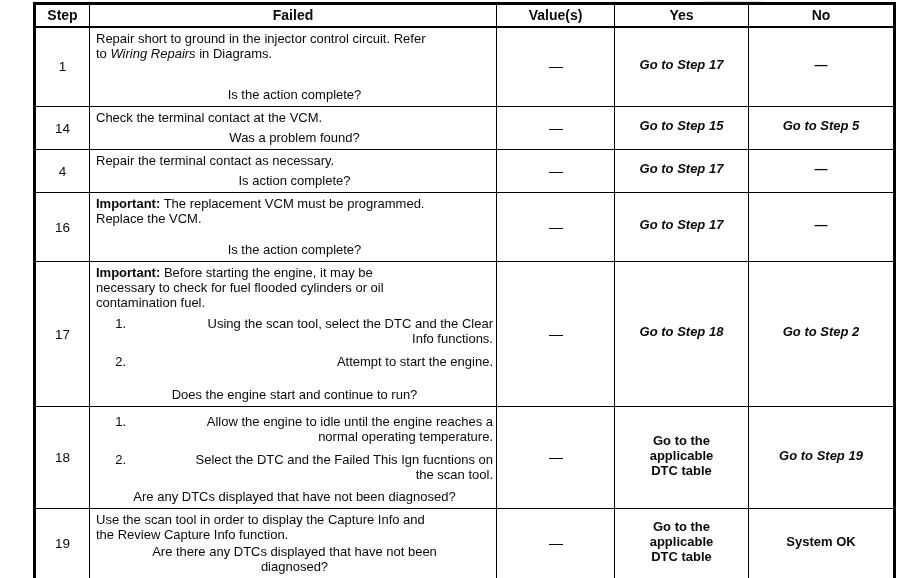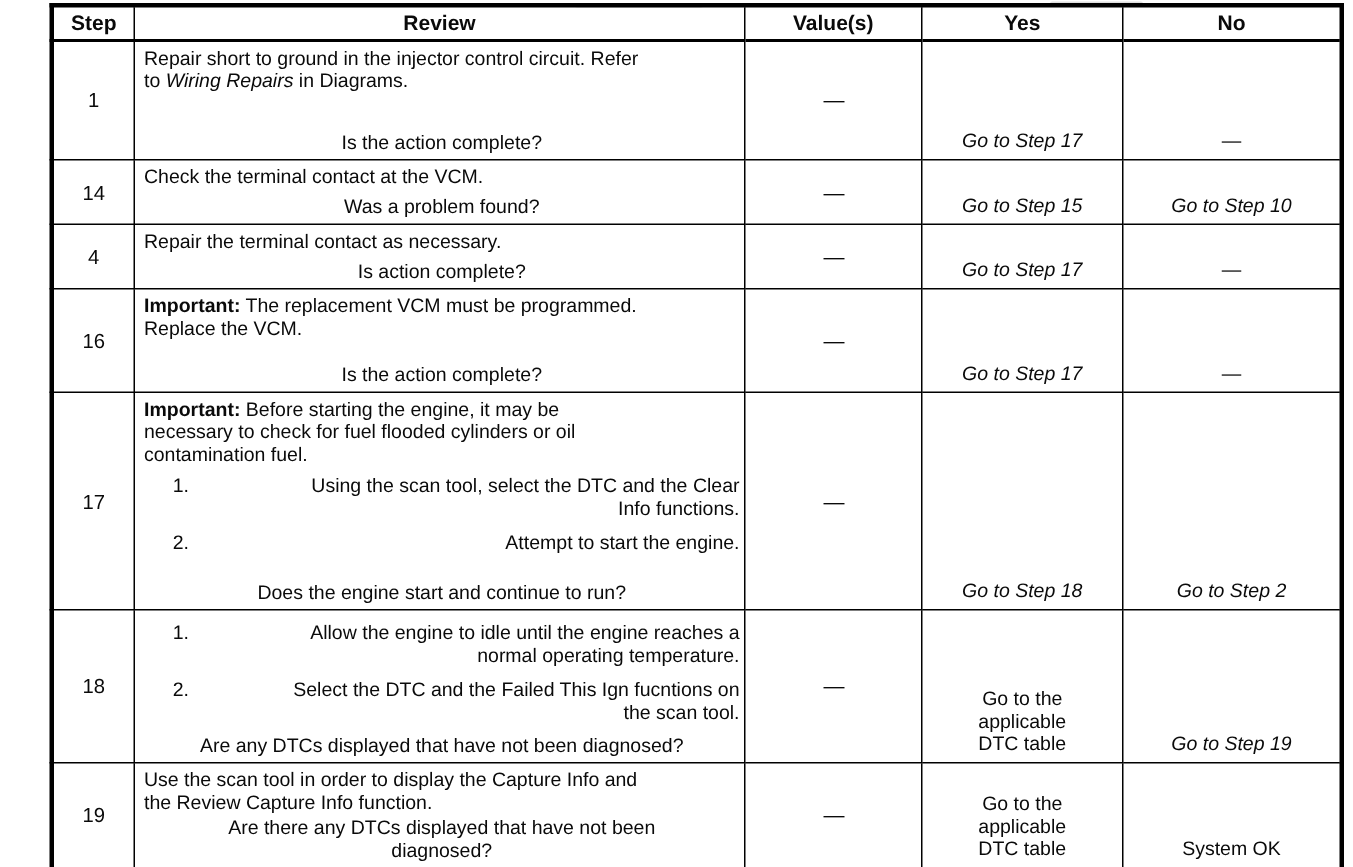--- a/index.html
+++ b/index.html
@@ -30,22 +30,22 @@
   tbody tr:nth-child(3) td{height:43px;}
   tbody tr:nth-child(4) td{height:69px;}
   tbody tr:nth-child(5) td{height:145px;margin-top:23px;}
   tbody tr:nth-child(6) td{height:102px;}
   tbody tr:nth-child(7) td{height:68px;}
 
   td{font-size:13px;line-height:15px;}
   .wrap{height:100%;box-sizing:border-box;}
   .mid{display:flex;align-items:center;justify-content:center;}
   .colflex{display:flex;flex-direction:column;padding:3px 3px 4px 6px;}
-  .bottom{display:flex;flex-direction:column;justify-content:flex-end;align-items:center;
-          padding-bottom:5px;text-align:center;}
+  .bottom{display:flex;flex-direction:column;justify-content:center;align-items:center;
+          padding-bottom:5px;text-align:center;font-weight:bold;}
   .text-block{margin-bottom:2px;}
   .question{margin-top:auto;text-align:center;}
   .li{display:flex;margin:4px 0;}
   .num{flex:none;width:37px;text-align:right;padding-right:7px;box-sizing:border-box;}
   .li-body{flex:1;text-align:right;}
   .b{font-weight:bold;}
   .i{font-style:italic;}
   .go.it{font-style:italic;}
   .dash{font-size:14px;letter-spacing:-1px;}
   .step-num{font-size:13.5px;}
@@ -61,21 +61,21 @@
     <colgroup>
       <col class="c1">
         <col class="c2">
         <col class="c3">
         <col class="c4">
         <col class="c5">
     </colgroup>
     <thead>
       <tr>
         <th>Step</th>
-        <th>Review</th>
+        <th>Failed</th>
         <th>Value(s)</th>
         <th>Yes</th>
         <th>No</th>
       </tr>
     </thead>
     <tbody>
         <tr>
           <td>
             <div class="wrap mid">
               <span class="step-num">1</span>
@@ -136,21 +136,21 @@
           <td>
             <div class="wrap bottom">
               <div class="go it">
                 <div class="gl">Go to Step 15</div>
               </div>
             </div>
           </td>
           <td>
             <div class="wrap bottom">
               <div class="go it">
-                <div class="gl">Go to Step 10</div>
+                <div class="gl">Go to Step 5</div>
               </div>
             </div>
           </td>
         </tr>
         <tr>
           <td>
             <div class="wrap mid">
               <span class="step-num">4</span>
             </div>
           </td>

